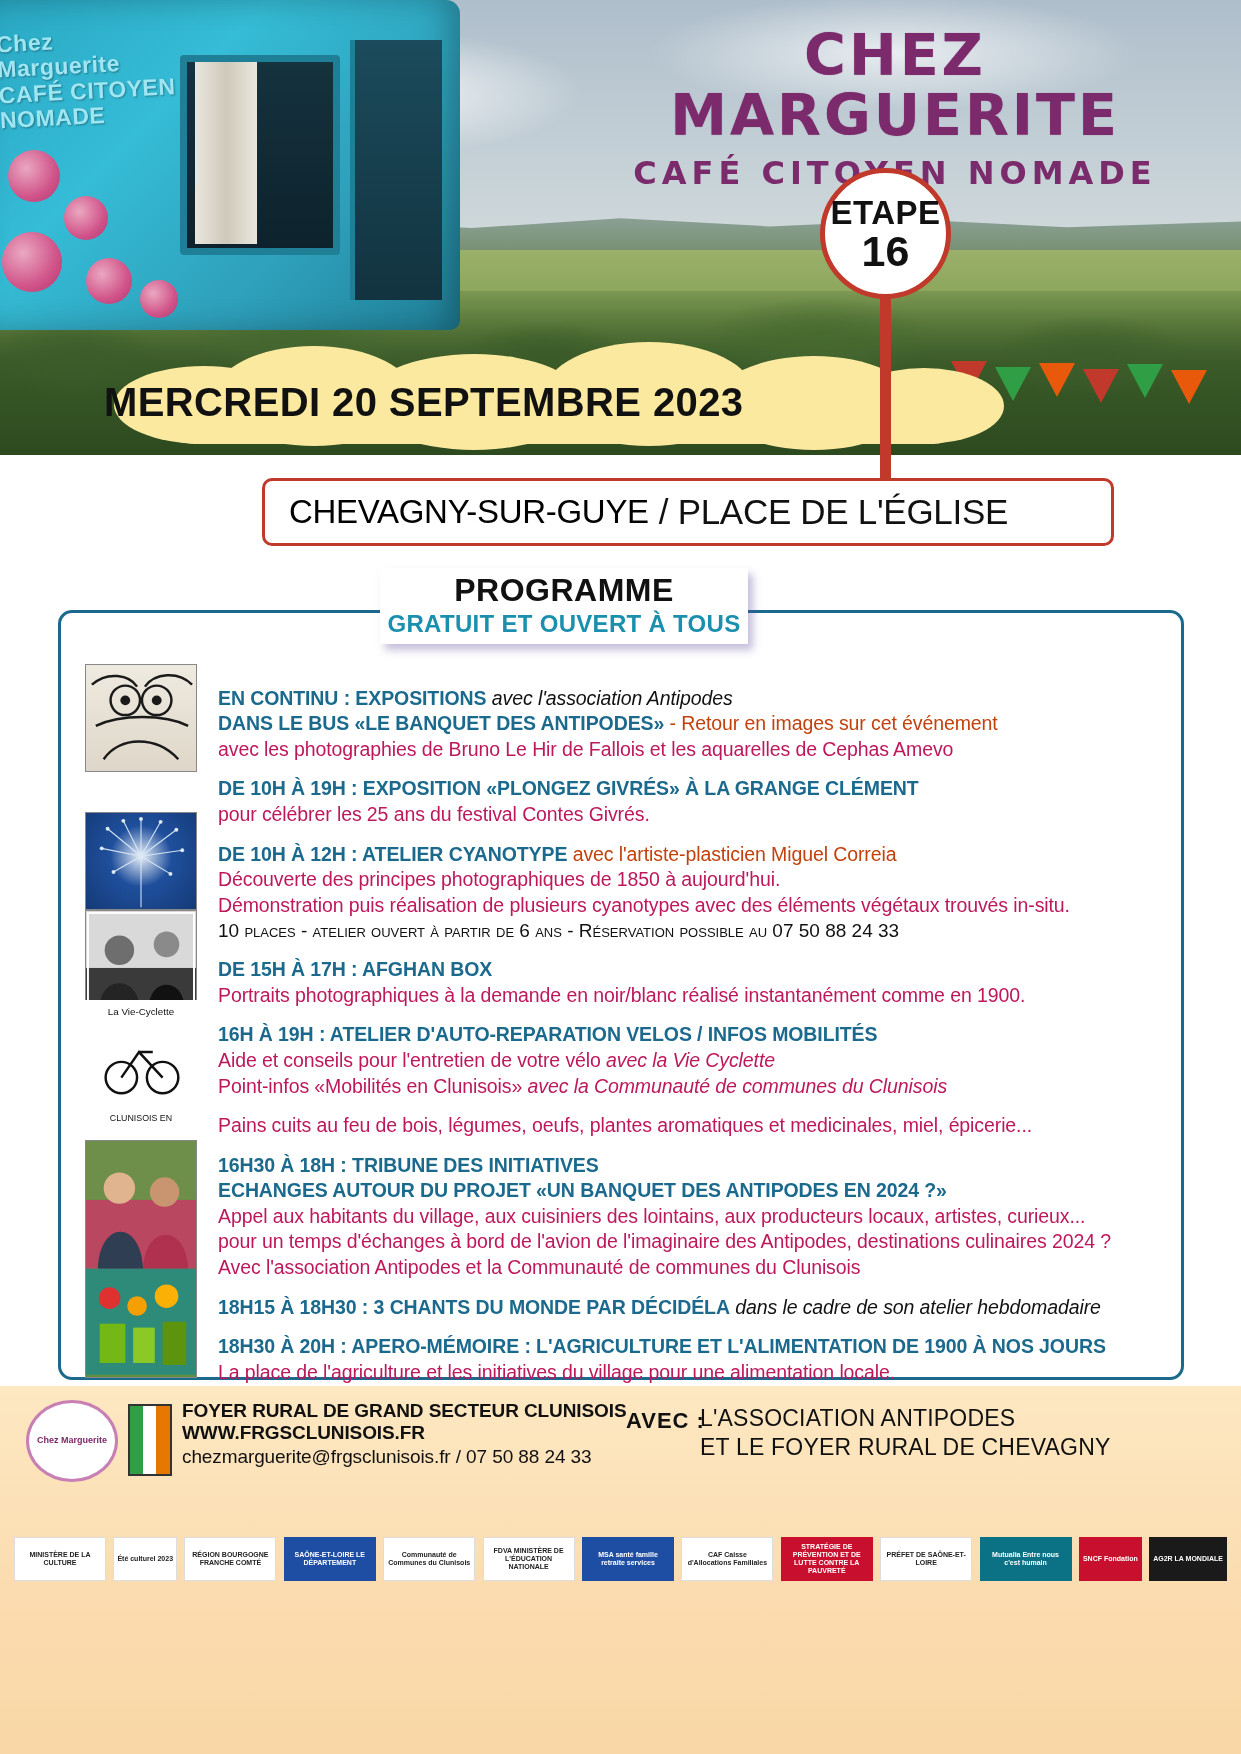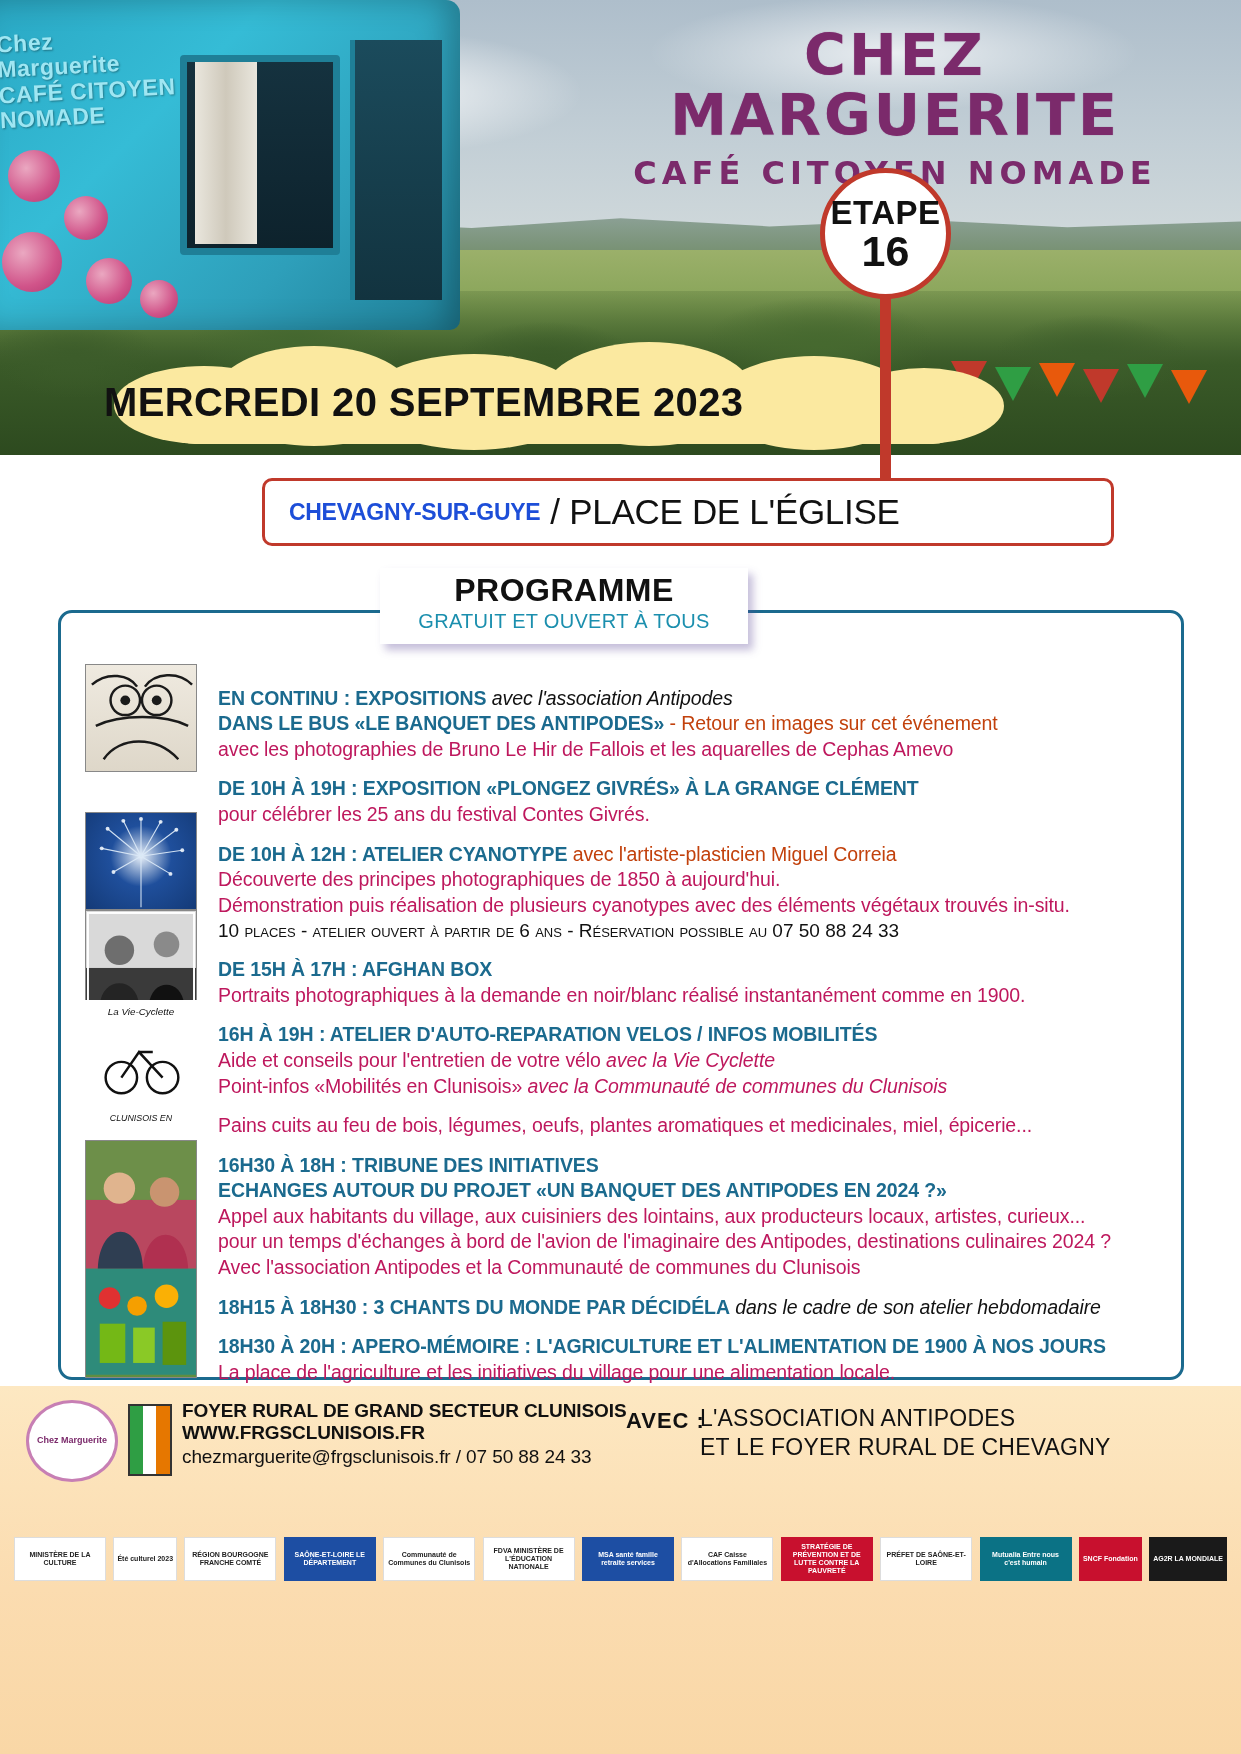--- a/index.html
+++ b/index.html
@@ -122,53 +122,53 @@
     position: absolute; left: 0; top: 42px; width: 900px; 
     font-weight: 700; font-size: 40px; letter-spacing: .4px; color: #111; z-index: 7;
   }
 
   
   .loc {
     position: absolute; left: 262px; top: 478px; width: 852px; height: 68px;
     border: 3px solid #c0392b; border-radius: 10px; background: #fff;
     display: flex; align-items: center; padding-left: 24px; z-index: 6;
   }
-  .loc .b { font-weight: 700; font-size: 23px; color: #1d4ed8; letter-spacing: -.3px; }
+  .loc .b { font-weight: 400; font-size: 33px; color: #000000; letter-spacing: -.3px; }
   .loc .n { font-weight: 400; font-size: 35px; color: #111; letter-spacing: -.3px; }
 
   
   .panel {
     position: absolute; left: 58px; top: 610px; width: 1126px; height: 770px;
     border: 3px solid #1b6a8e; border-radius: 14px; background: #fff;
   }
   .prog-badge {
     position: absolute; left: 380px; top: 568px; width: 368px; height: 76px;
     background: #fff; z-index: 8; text-align: center;
     box-shadow: 5px 6px 8px rgba(90,70,150,.35);
     padding-top: 4px;
   }
   .prog-badge .p1 { font-weight: 700; font-size: 32px; color: #111; letter-spacing: .5px; }
-  .prog-badge .p2 { font-weight: 400; font-size: 20px; color: #1b8fae; letter-spacing: .3px; margin-top: 1px;}
+  .prog-badge .p2 { font-weight: 700; font-size: 24px; color: #1b8fae; letter-spacing: .3px; margin-top: 1px;}
 
   .entries { position: absolute; left: 218px; top: 686px; width: 900px; }
   .entry { margin-bottom: 14px; }
   .hl { color: #1b6a8e; font-weight: 700; font-size: 19.5px; line-height: 1.30; letter-spacing: -.1px; }
   .hl .plain { color: #c2410c; font-weight: 400; }
   .hl .ital { color: #111; font-weight: 400; font-style: italic; }
   .hl .italb { color: #111; font-weight: 700; font-style: italic; }
   .body { color: #be185d; font-weight: 400; font-size: 19.5px; line-height: 1.32; letter-spacing: -.1px; }
   .body .ital { font-style: italic; }
   .smallcaps { color: #111; font-size: 19px; line-height: 1.32; font-variant: small-caps; }
 
   
   .thumb { position: absolute; left: 85px; width: 112px; border: 1px solid #888; overflow: hidden; }
   .th1 { top: 664px; height: 108px; background: linear-gradient(#efeae0,#ded7c9); }
   .th2 { top: 812px; height: 98px; background: radial-gradient(circle at 50% 45%, #dfe9f5 2%, #1f4f9c 40%, #143a77 100%); }
   .th3 { top: 910px; height: 96px; background: linear-gradient(135deg,#efefef 0%,#9a9a9a 40%,#2b2b2b 100%); }
-  .th4 { top: 1000px; height: 130px; background: #ffffff; font-style: italic; }
+  .th4 { top: 1000px; height: 130px; background: #ffffff; }
   .th5 { top: 1140px; height: 238px; background: linear-gradient(#7a9f4a 0%, #c8803f 25%, #b94a6a 55%, #5f8e3f 100%); }
   .thumb-art { position: absolute; inset: 0; }
 
   
   .footer {
     position: absolute; left: 0; top: 1386px; width: 1241px; height: 368px;
     background: linear-gradient(#fde8c2 0%, #fbdcb0 55%, #f9d7a6 100%);
   }
   .foot-logo {
     position: absolute; left: 26px; top: 14px; width: 92px; height: 82px;

